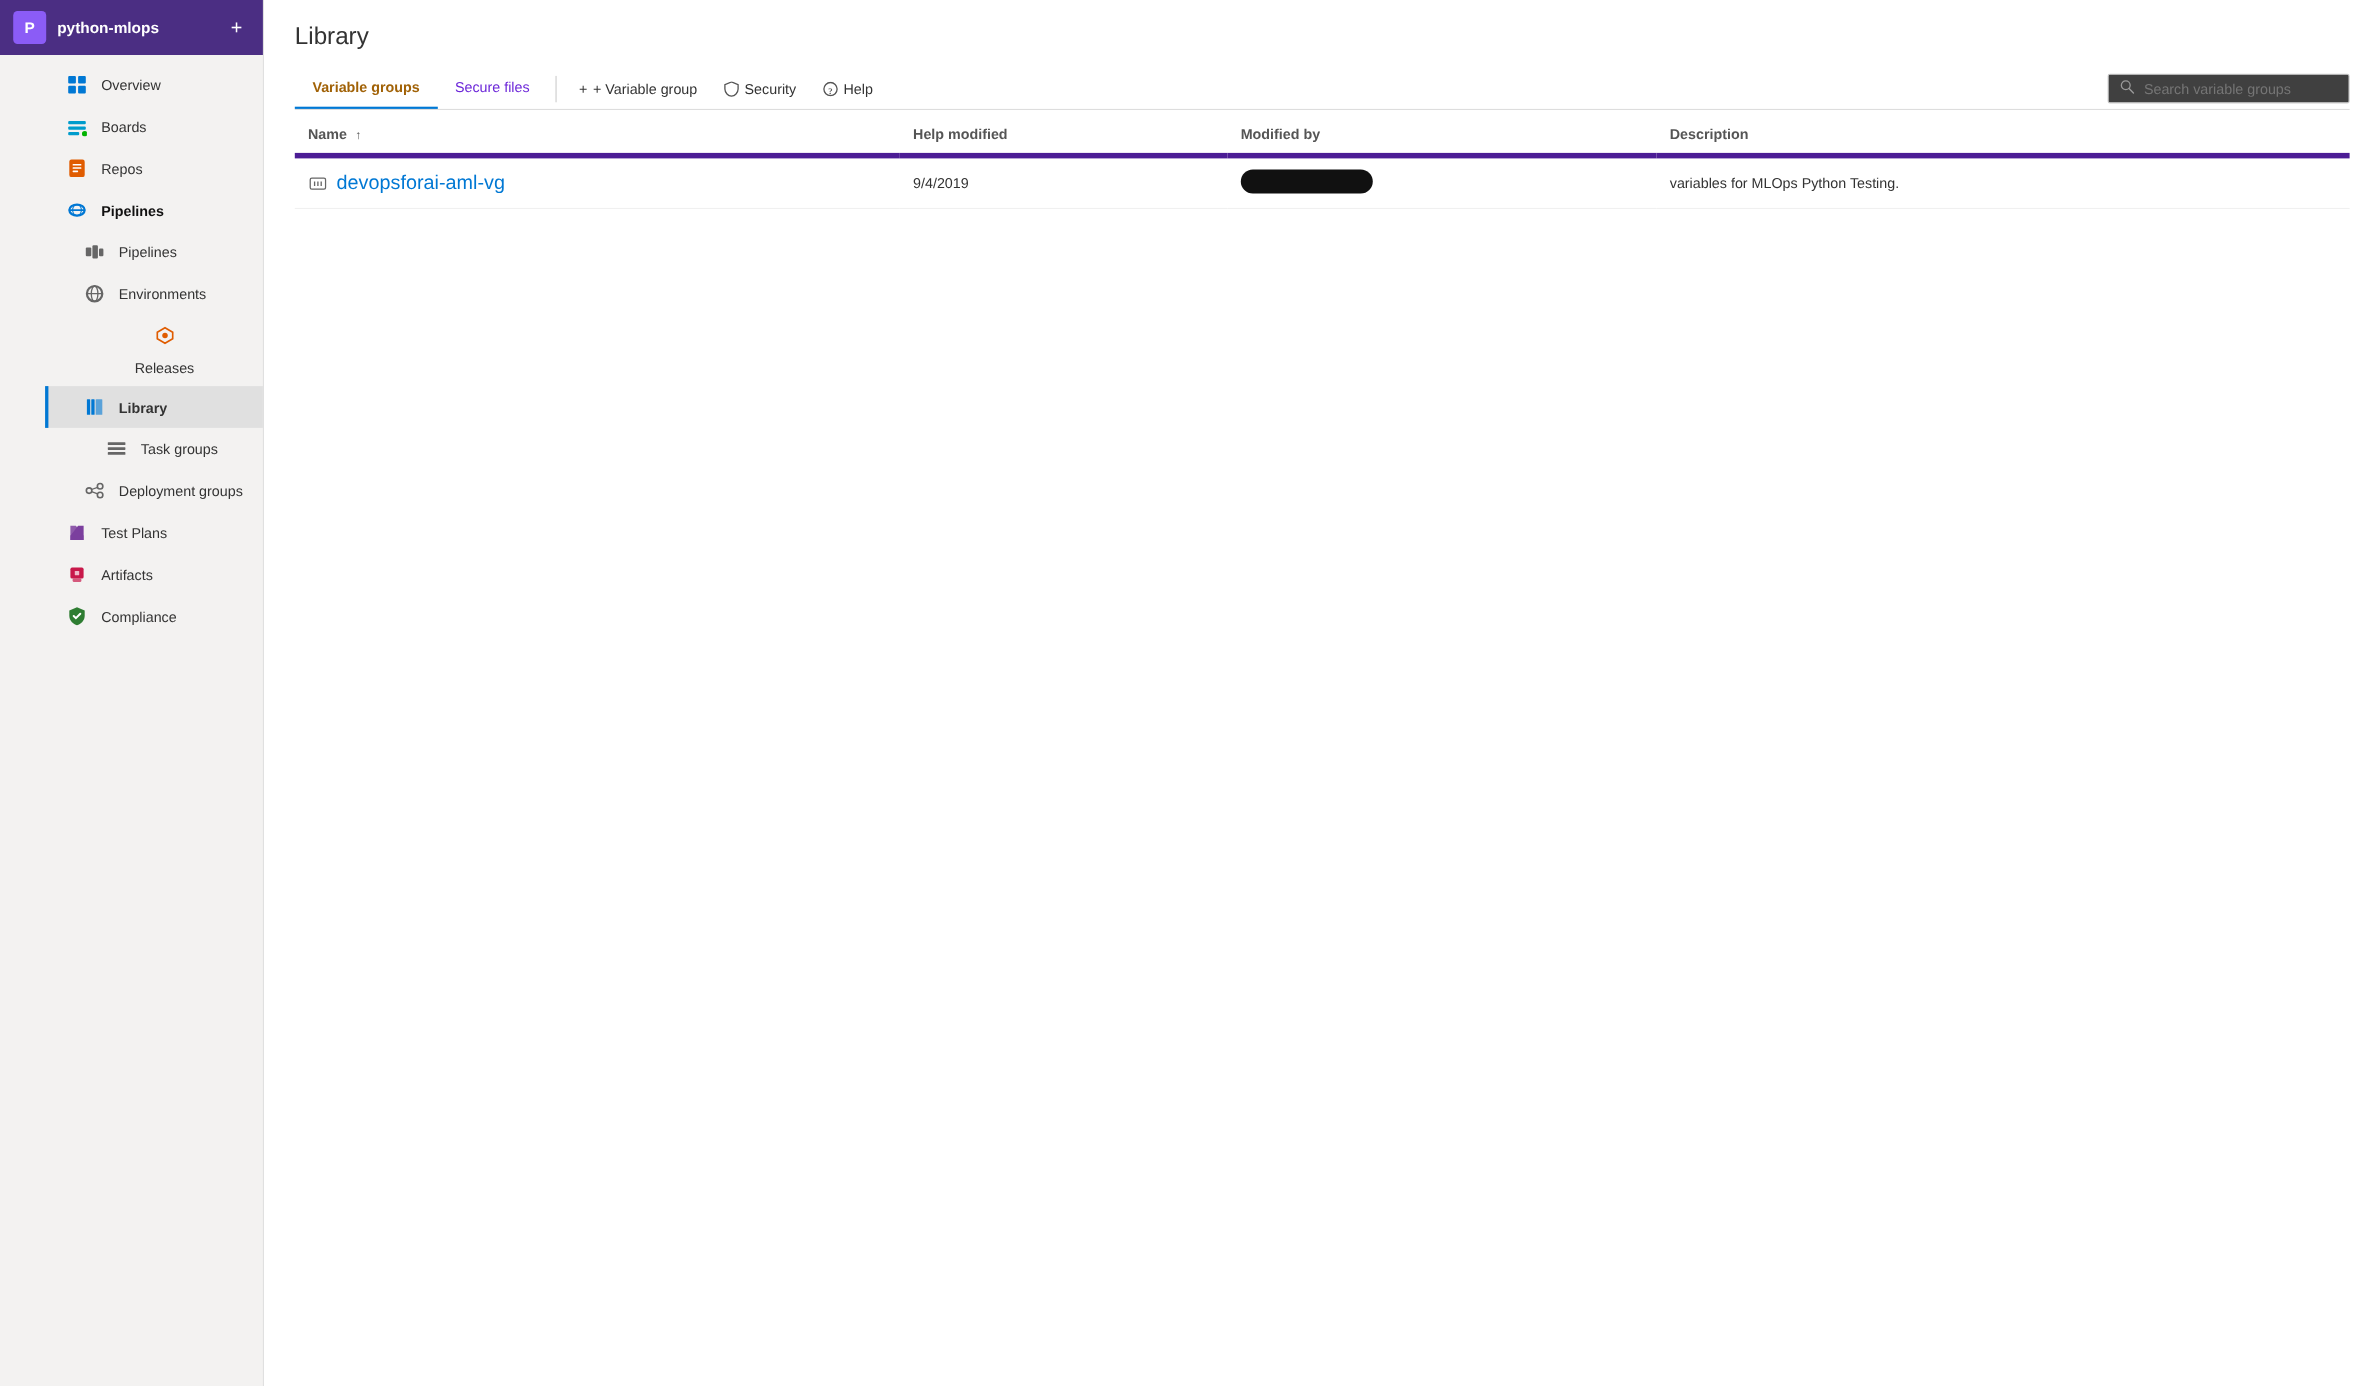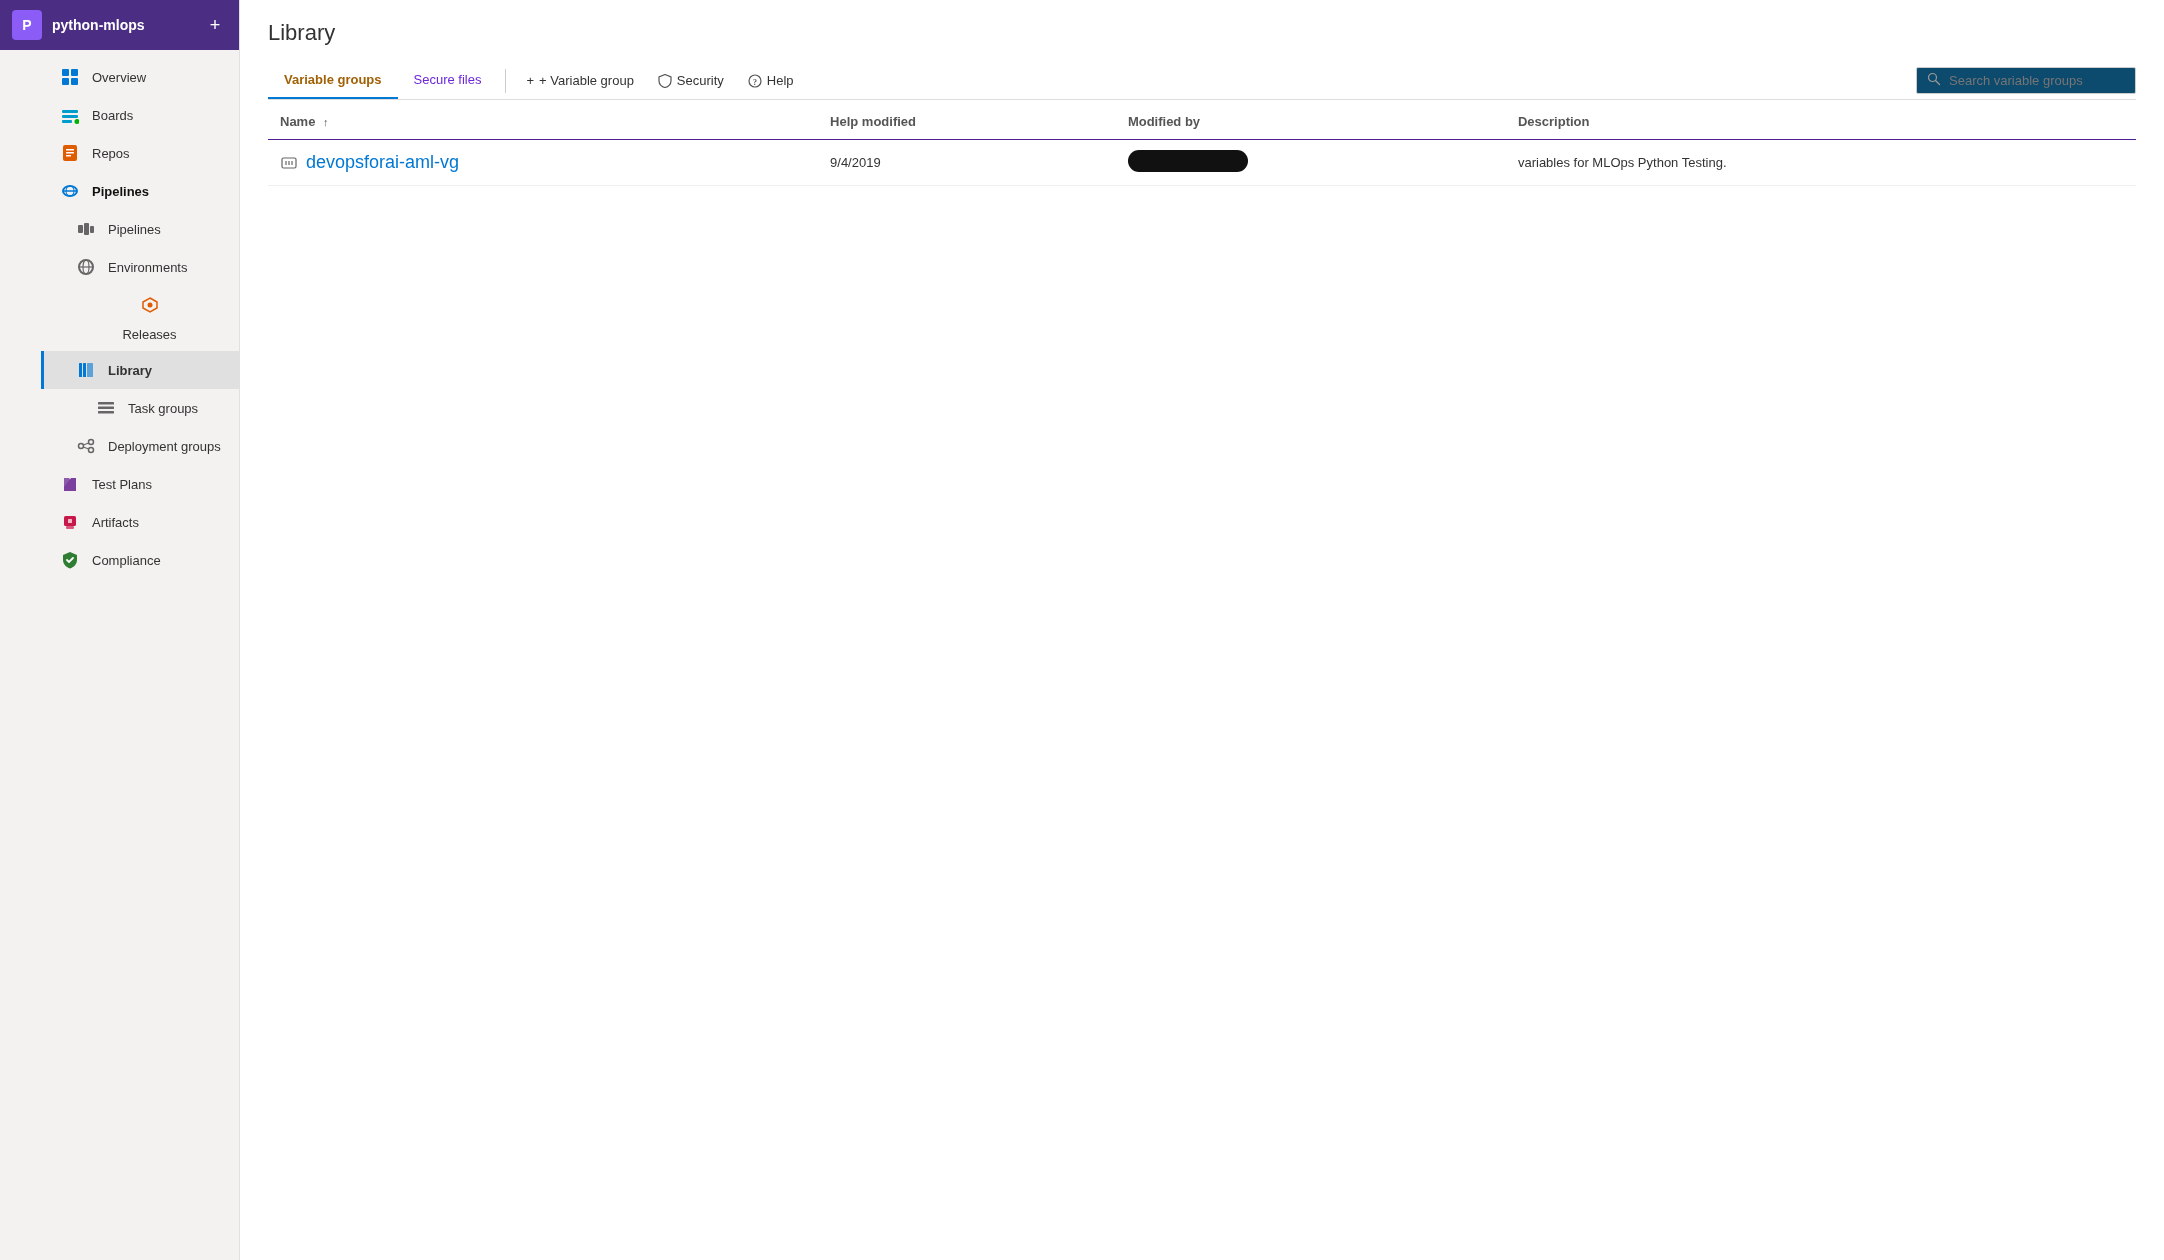--- a/index.html
+++ b/index.html
@@ -174,21 +174,21 @@
       background: transparent;
     }
 
     .search-box {
       margin-left: auto;
       display: flex;
       align-items: center;
       border: 1px solid #ccc;
       border-radius: 2px;
       padding: 4px 10px;
-      background: #0c4a6e;
+      background: #404040;
       gap: 8px;
       min-width: 220px;
       margin-right: 0;
     }
 
     .search-box input {
       border: none;
       background: transparent;
       font-size: 13px;
       outline: none;
@@ -208,21 +208,21 @@
       border-collapse: collapse;
       margin-top: 4px;
     }
 
     .data-table th {
       text-align: left;
       padding: 10px 12px;
       font-size: 13px;
       font-weight: 600;
       color: #555;
-      border-bottom: 1px solid #4c1d95;
+      border-bottom: 5px solid #4c1d95;
     }
 
     .data-table td {
       padding: 10px 12px;
       font-size: 13px;
       color: #333;
       border-bottom: 1px solid #f0f0f0;
     }
 
     .row-name-cell {

